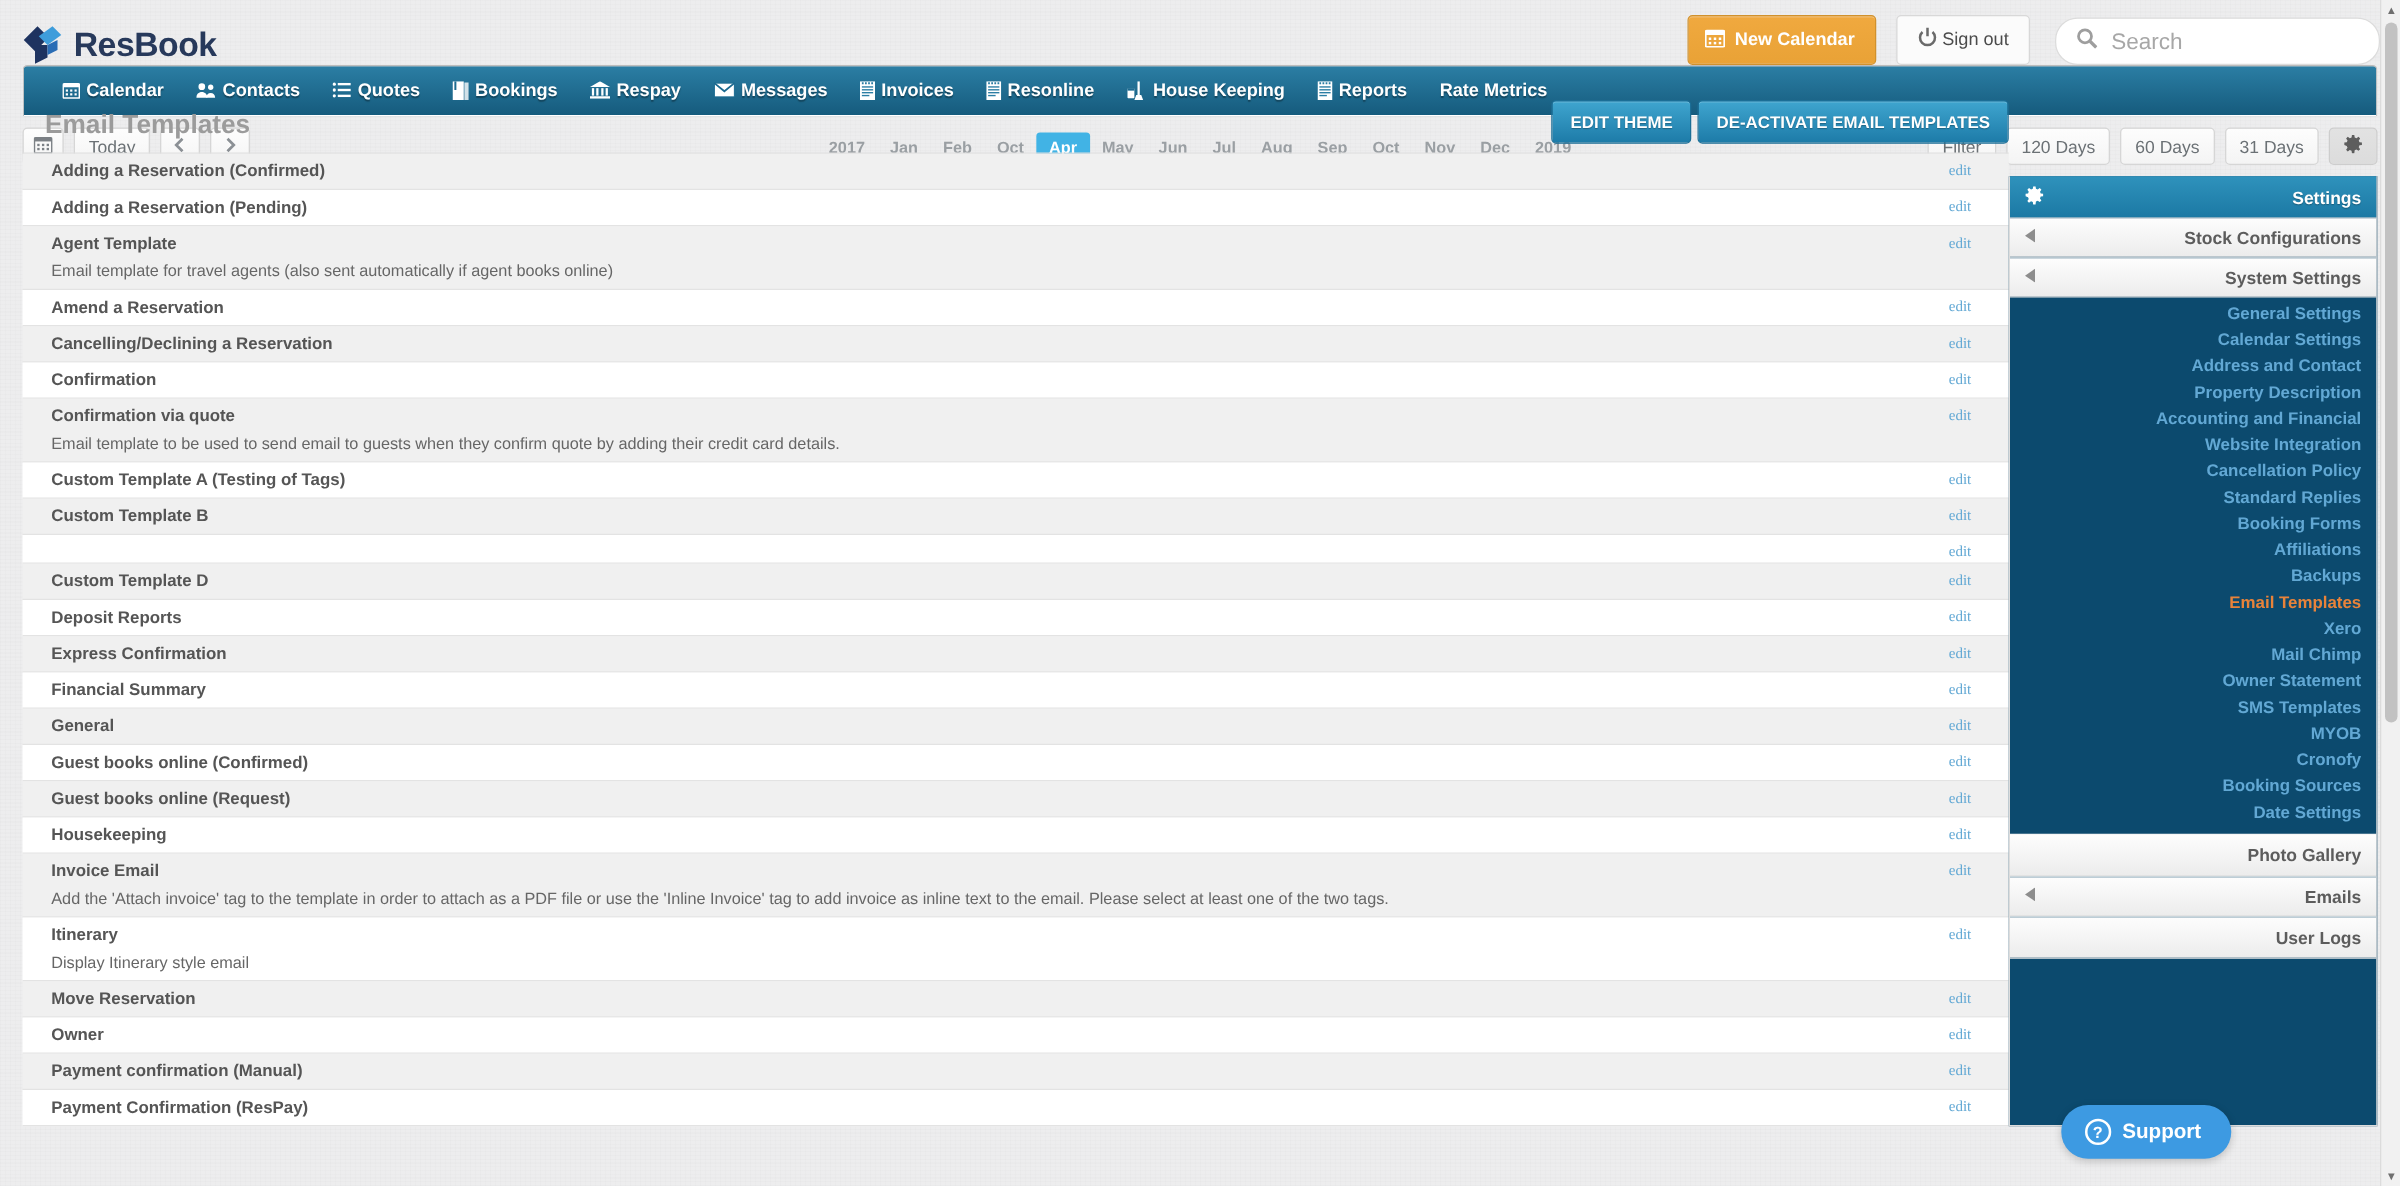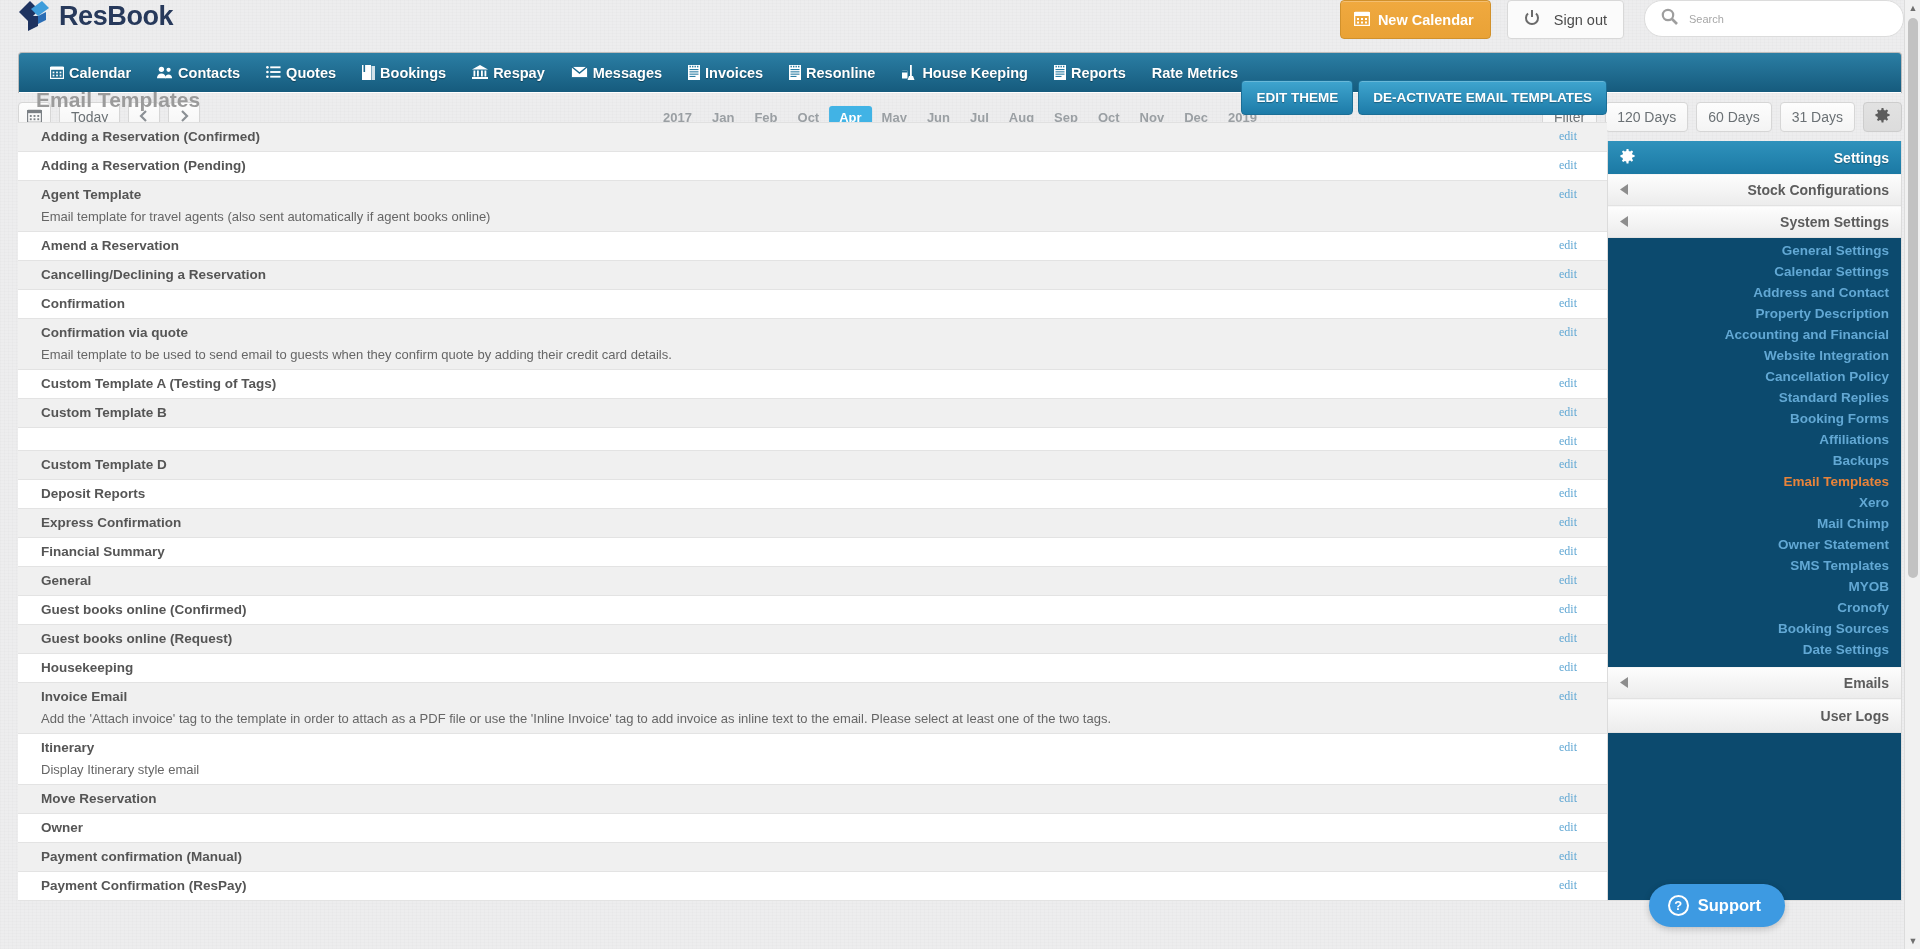--- a/index.html
+++ b/index.html
@@ -13,21 +13,21 @@
     background-image:
       repeating-linear-gradient(0deg, rgba(0,0,0,0.012) 0 1px, transparent 1px 3px),
       repeating-linear-gradient(90deg, rgba(0,0,0,0.012) 0 1px, transparent 1px 4px);
     background-color: #ededee;
   }
 
   
   #topbar {
     position: relative;
     height: 52px;
-    display: flex; align-items: flex-start;
+    display: flex; align-items: flex-end;
     padding: 0 16px 0 18px;
   }
   .logo-wrap { display: flex; align-items: center; gap: 9px; }
   .logo-mark { width: 32px; height: 32px; position: relative; flex: none; }
   .logo-text {
     font-size: 27px; font-weight: bold; color: #27395b;
     letter-spacing: -0.4px;
   }
   .spacer { flex: 1 1 auto; }
 
@@ -35,40 +35,40 @@
     display: flex; align-items: center; gap: 8px;
     background: linear-gradient(#f0a93f, #e9a236);
     border: 1px solid #d1912c;
     border-radius: 4px;
     color: #fff; font-size: 14.5px; font-weight: bold;
     padding: 9px 16px 9px 13px;
     cursor: pointer;
     box-shadow: inset 0 1px 0 rgba(255,255,255,.25);
   }
   .btn-signout {
-    display: flex; align-items: center; gap: 14px;
+    display: flex; align-items: center; gap: 4px;
     background: #fbfbfb;
     border: 1px solid #d8d8d8;
     border-radius: 4px;
     color: #4b4b4b; font-size: 14.5px;
     padding: 9px 16px;
     margin-left: 16px;
     cursor: pointer;
   }
   .search-box {
     display: flex; align-items: center; gap: 11px;
     background: #fff;
     border: 1px solid #dcdcdc;
     border-radius: 18px;
     padding: 7px 18px 7px 16px;
     width: 260px;
     margin-left: 20px;
   }
   .search-box input {
-    border: 0; outline: 0; font-size: 11px; color: #555;
+    border: 0; outline: 0; font-size: 18px; color: #555;
     background: transparent; width: 100%;
     font-family: "Liberation Sans", sans-serif;
   }
   .search-box input::placeholder { color: #a7a7a7; }
 
   
   #mainnav {
     margin: 0 18px;
     height: 41px;
     background: linear-gradient(#2b7ea4, #155a7c);
@@ -687,20 +687,23 @@
           <a class="sb-link active">Email Templates</a>
           <a class="sb-link">Xero</a>
           <a class="sb-link">Mail Chimp</a>
           <a class="sb-link">Owner Statement</a>
           <a class="sb-link">SMS Templates</a>
           <a class="sb-link">MYOB</a>
           <a class="sb-link">Cronofy</a>
           <a class="sb-link">Booking Sources</a>
           <a class="sb-link">Date Settings</a>
         </div>
+        <div class="sb-plain">
+          <span class="glabel">Photo Gallery</span>
+        </div>
         <div class="sb-group">
           <span class="sb-arrow"><svg width="9" height="11" viewBox="0 0 9 11">
               <polygon points="8,0 8,11 0,5.5" fill="#8d8d8d"></polygon>
             </svg></span>
           <span class="glabel">Emails</span>
         </div>
         <div class="sb-plain">
           <span class="glabel">User Logs</span>
         </div>
       </div>

